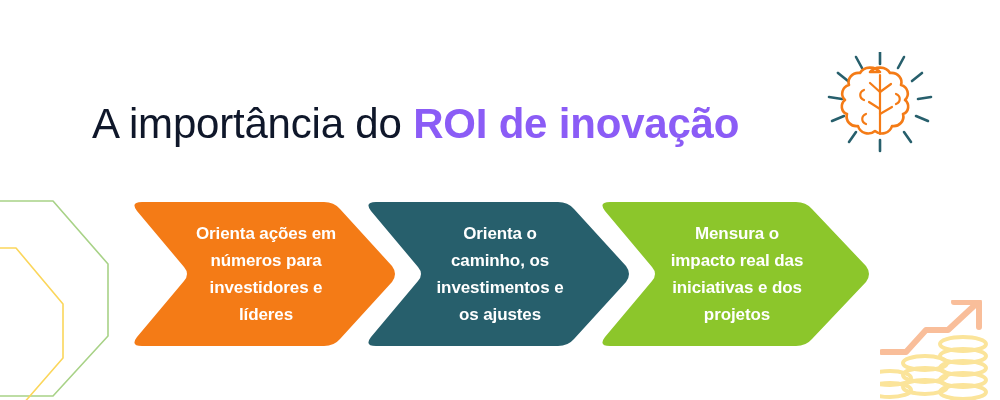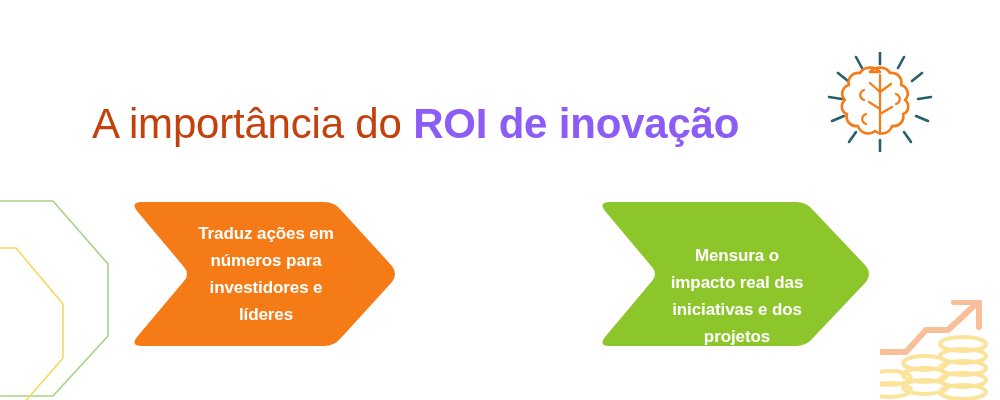--- a/index.html
+++ b/index.html
@@ -40,21 +40,21 @@
   #title {
     position: absolute;
     left: 92px;
     top: 98px;
     font-size: 42px;
     line-height: 52px;
     letter-spacing: -0.2px;
     white-space: nowrap;
   }
   .title-light {
-    color: #c2410c;
+    color: #0f172a;
     font-weight: 400;
   }
   .title-strong {
     color: #8b5cf6;
     font-weight: 700;
   }
   #brain-icon {
     position: absolute;
     left: 824px;
     top: 52px;
@@ -94,21 +94,21 @@
     text-align: center;
     white-space: pre-line;
     padding-left: 38px;
     padding-right: 34px;
     box-sizing: border-box;
     width: 100%;
     letter-spacing: -0.1px;
   }
   #chevron-0 { left: 128px; width: 272px; }
   #chevron-1 { left: 362px; width: 272px; }
-  #chevron-2 { left: 596px; width: 278px; align-items: flex-end; }
+  #chevron-2 { left: 596px; width: 278px; }
 </style>
 </head>
 <body>
 
 <div id="canvas">
 
   <svg class="deco" id="deco-left" viewBox="0 0 200 220">
     <path d="M -60 15 L 105 15 L 160 78 L 160 150 L 105 210 L -60 210 L -5 150 L -5 78 Z" fill="none" stroke="#A8D287" stroke-width="1.6" stroke-linejoin="round"></path>
     <path d="M -80 62 L 68 62 L 115 118 L 115 172 L 68 226 L -80 226 L -33 172 L -33 118 Z" fill="none" stroke="#FBD65B" stroke-width="1.6" stroke-linejoin="round"></path>
   </svg>
@@ -156,26 +156,35 @@
       <path d="M42 62 c-5 2 -5 8 0 10" stroke-width="2.2"></path>
     </g>
   </svg>
 
   <div id="chevron-row">
 
     <div class="chevron" id="chevron-0">
       <svg class="shape" viewBox="0 0 272 152" preserveAspectRatio="none">
         <path d="M 14 4 L 196 4 Q 206 4 212 11 L 264 68 Q 270 76 264 84 L 212 141 Q 206 148 196 148 L 14 148 Q 2 148 9 139 L 56 83 Q 62 76 56 69 L 9 13 Q 2 4 14 4 Z" fill="#F47B16"></path>
       </svg>
-      <div class="label">Traduz ações em
+      <div class="label">Orienta ações em
 números para
 investidores e
 líderes</div>
     </div>
 
+    <div class="chevron" id="chevron-1">
+      <svg class="shape" viewBox="0 0 272 152" preserveAspectRatio="none">
+        <path d="M 14 4 L 196 4 Q 206 4 212 11 L 264 68 Q 270 76 264 84 L 212 141 Q 206 148 196 148 L 14 148 Q 2 148 9 139 L 56 83 Q 62 76 56 69 L 9 13 Q 2 4 14 4 Z" fill="#275F6C"></path>
+      </svg>
+      <div class="label">Orienta o
+caminho, os
+investimentos e
+os ajustes</div>
+    </div>
 
     <div class="chevron" id="chevron-2">
       <svg class="shape" viewBox="0 0 278 152" preserveAspectRatio="none">
         <path d="M 14 4 L 200 4 Q 210 4 216 11 L 270 68 Q 276 76 270 84 L 216 141 Q 210 148 200 148 L 14 148 Q 2 148 9 139 L 56 83 Q 62 76 56 69 L 9 13 Q 2 4 14 4 Z" fill="#8CC62B"></path>
       </svg>
       <div class="label">Mensura o
 impacto real das
 iniciativas e dos
 projetos</div>
     </div>

